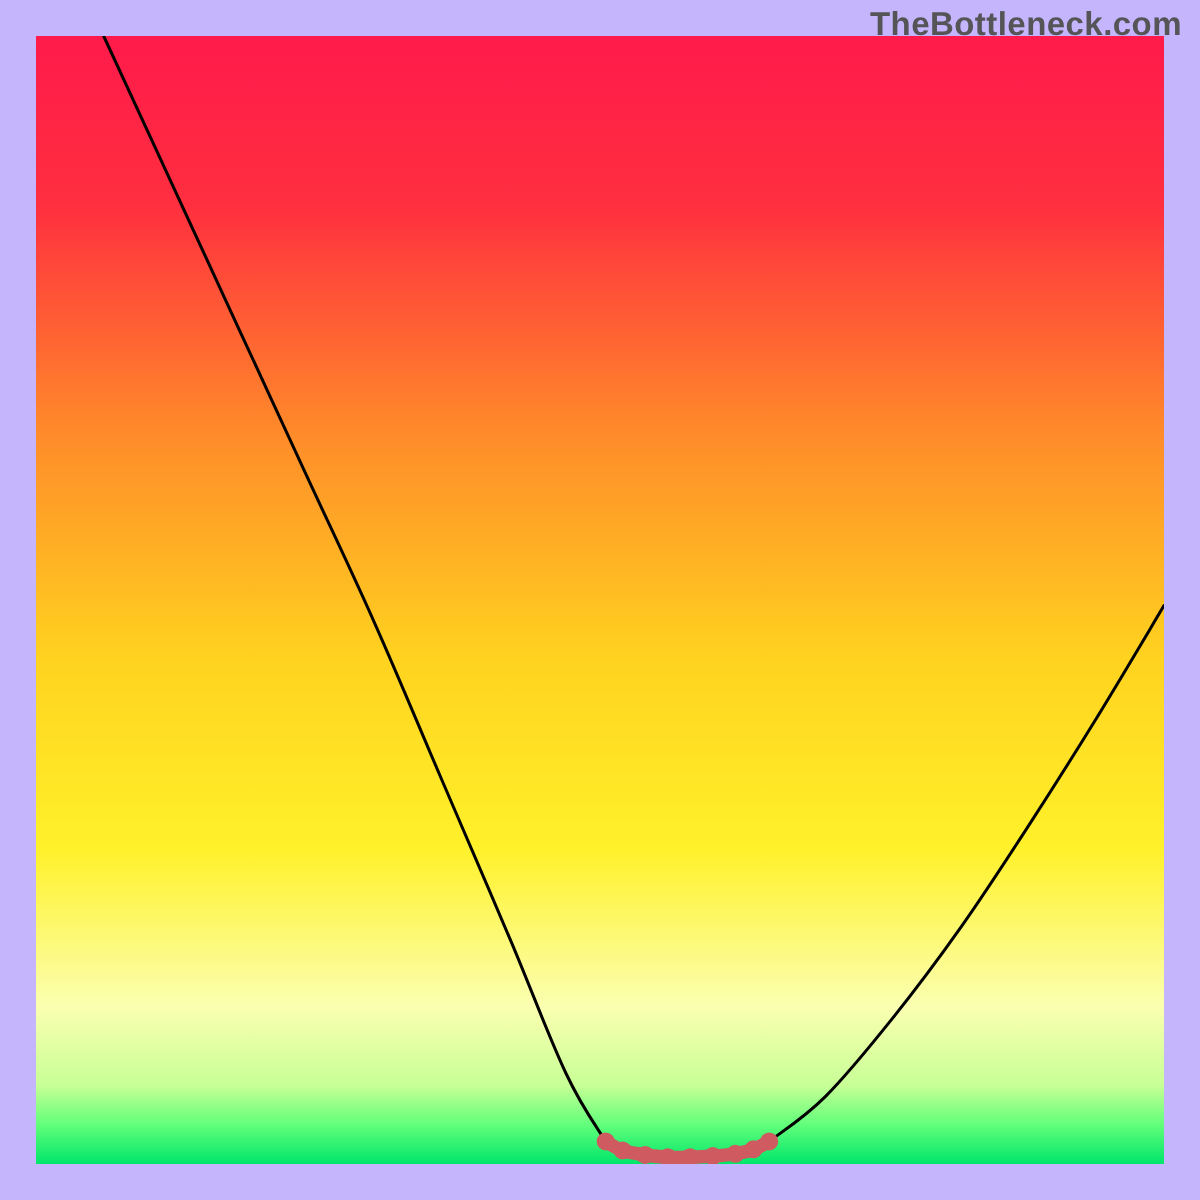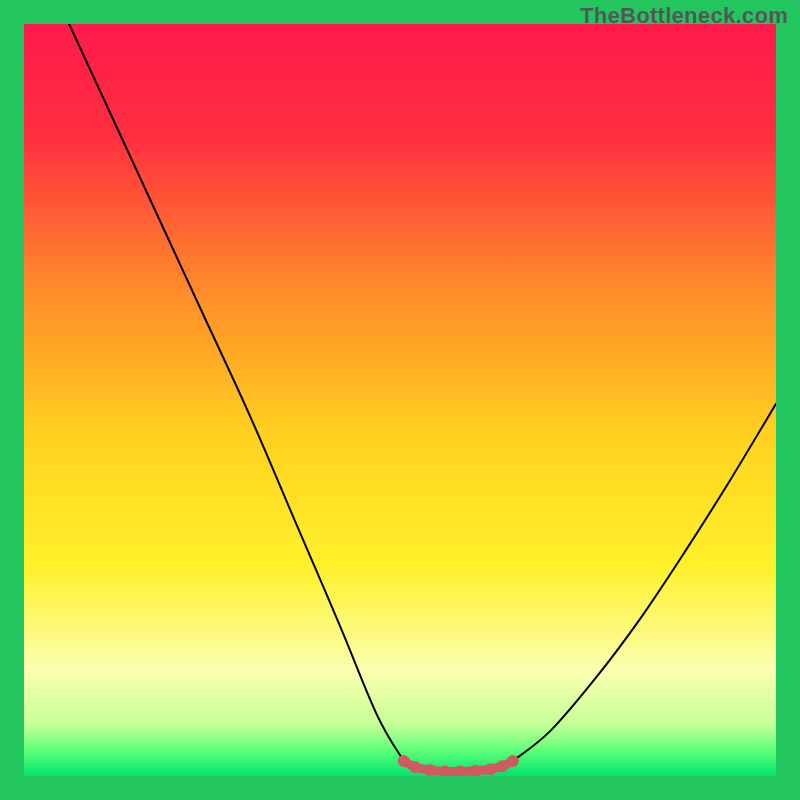--- a/index.html
+++ b/index.html
@@ -10,21 +10,21 @@
     overflow: hidden;
     background: #000;
     font-family: Arial, Helvetica, sans-serif;
   }
   .frame {
     position: absolute;
     top: 0;
     left: 0;
     width: 800px;
     height: 800px;
-    background: #22c55e;
+    background: #c4b5fd;
   }
   .plot-area {
     position: absolute;
     top: 24px;
     left: 24px;
     width: 752px;
     height: 752px;
     overflow: hidden;
   }
   .watermark {

